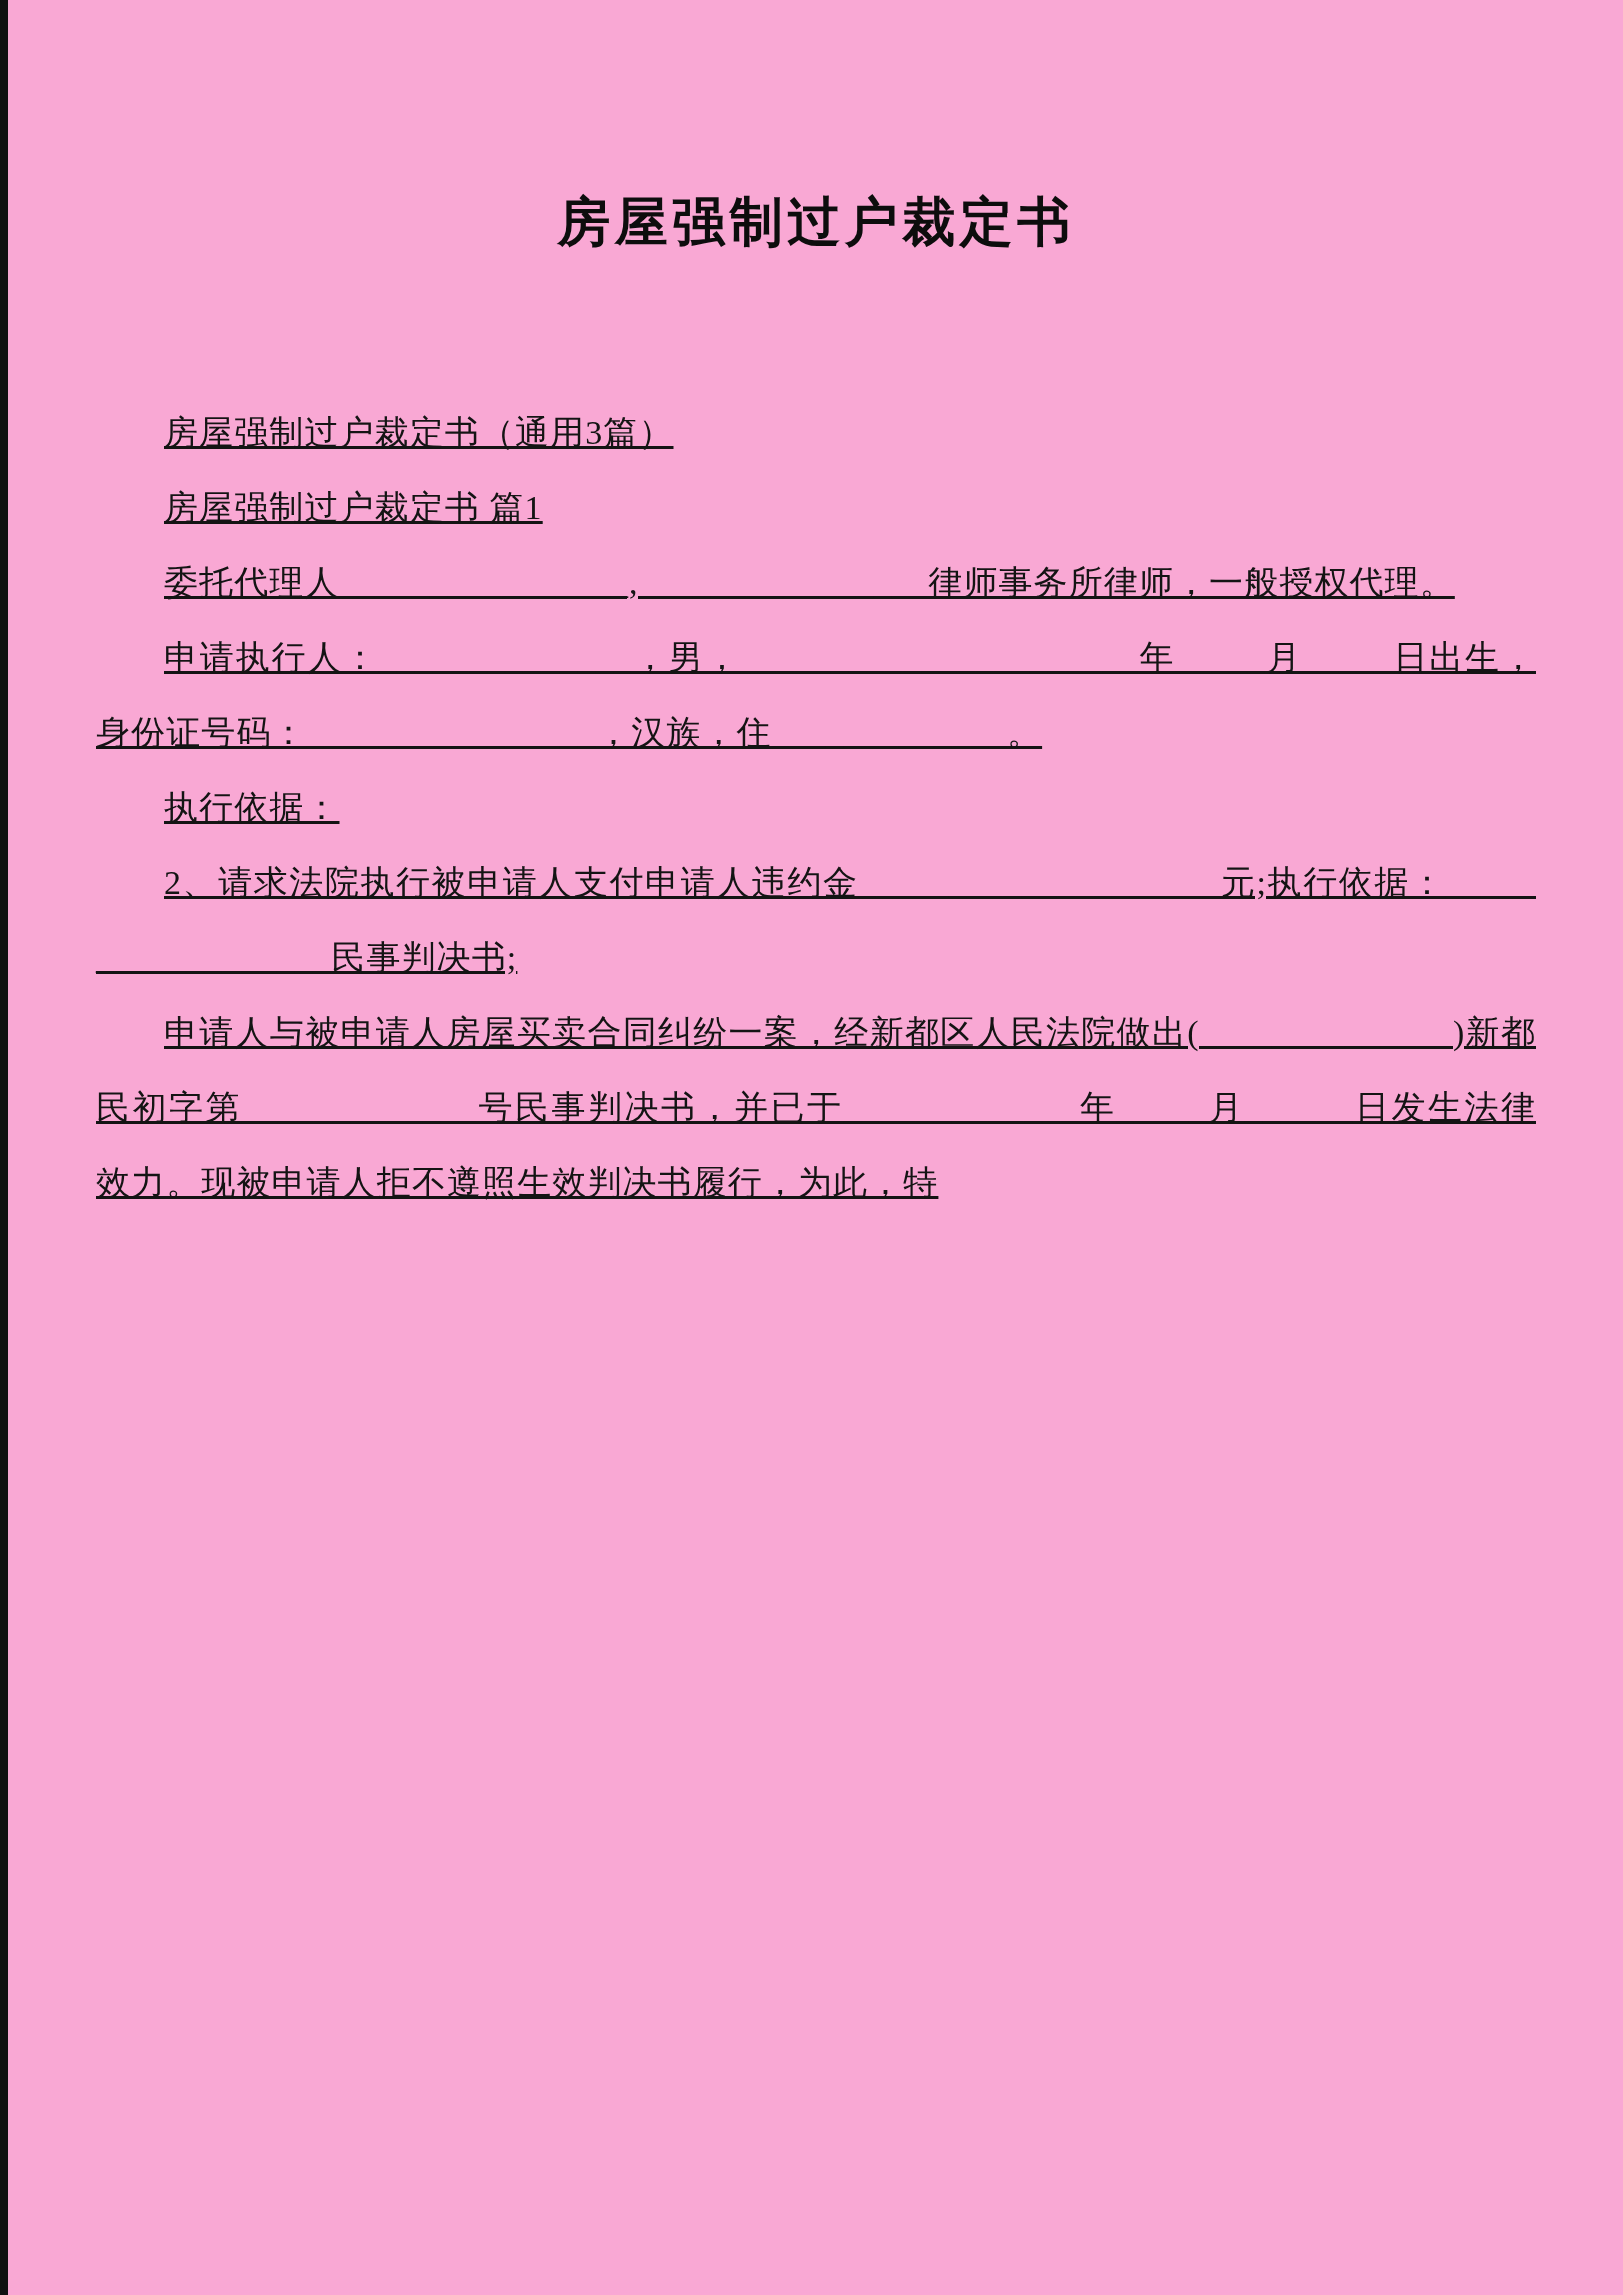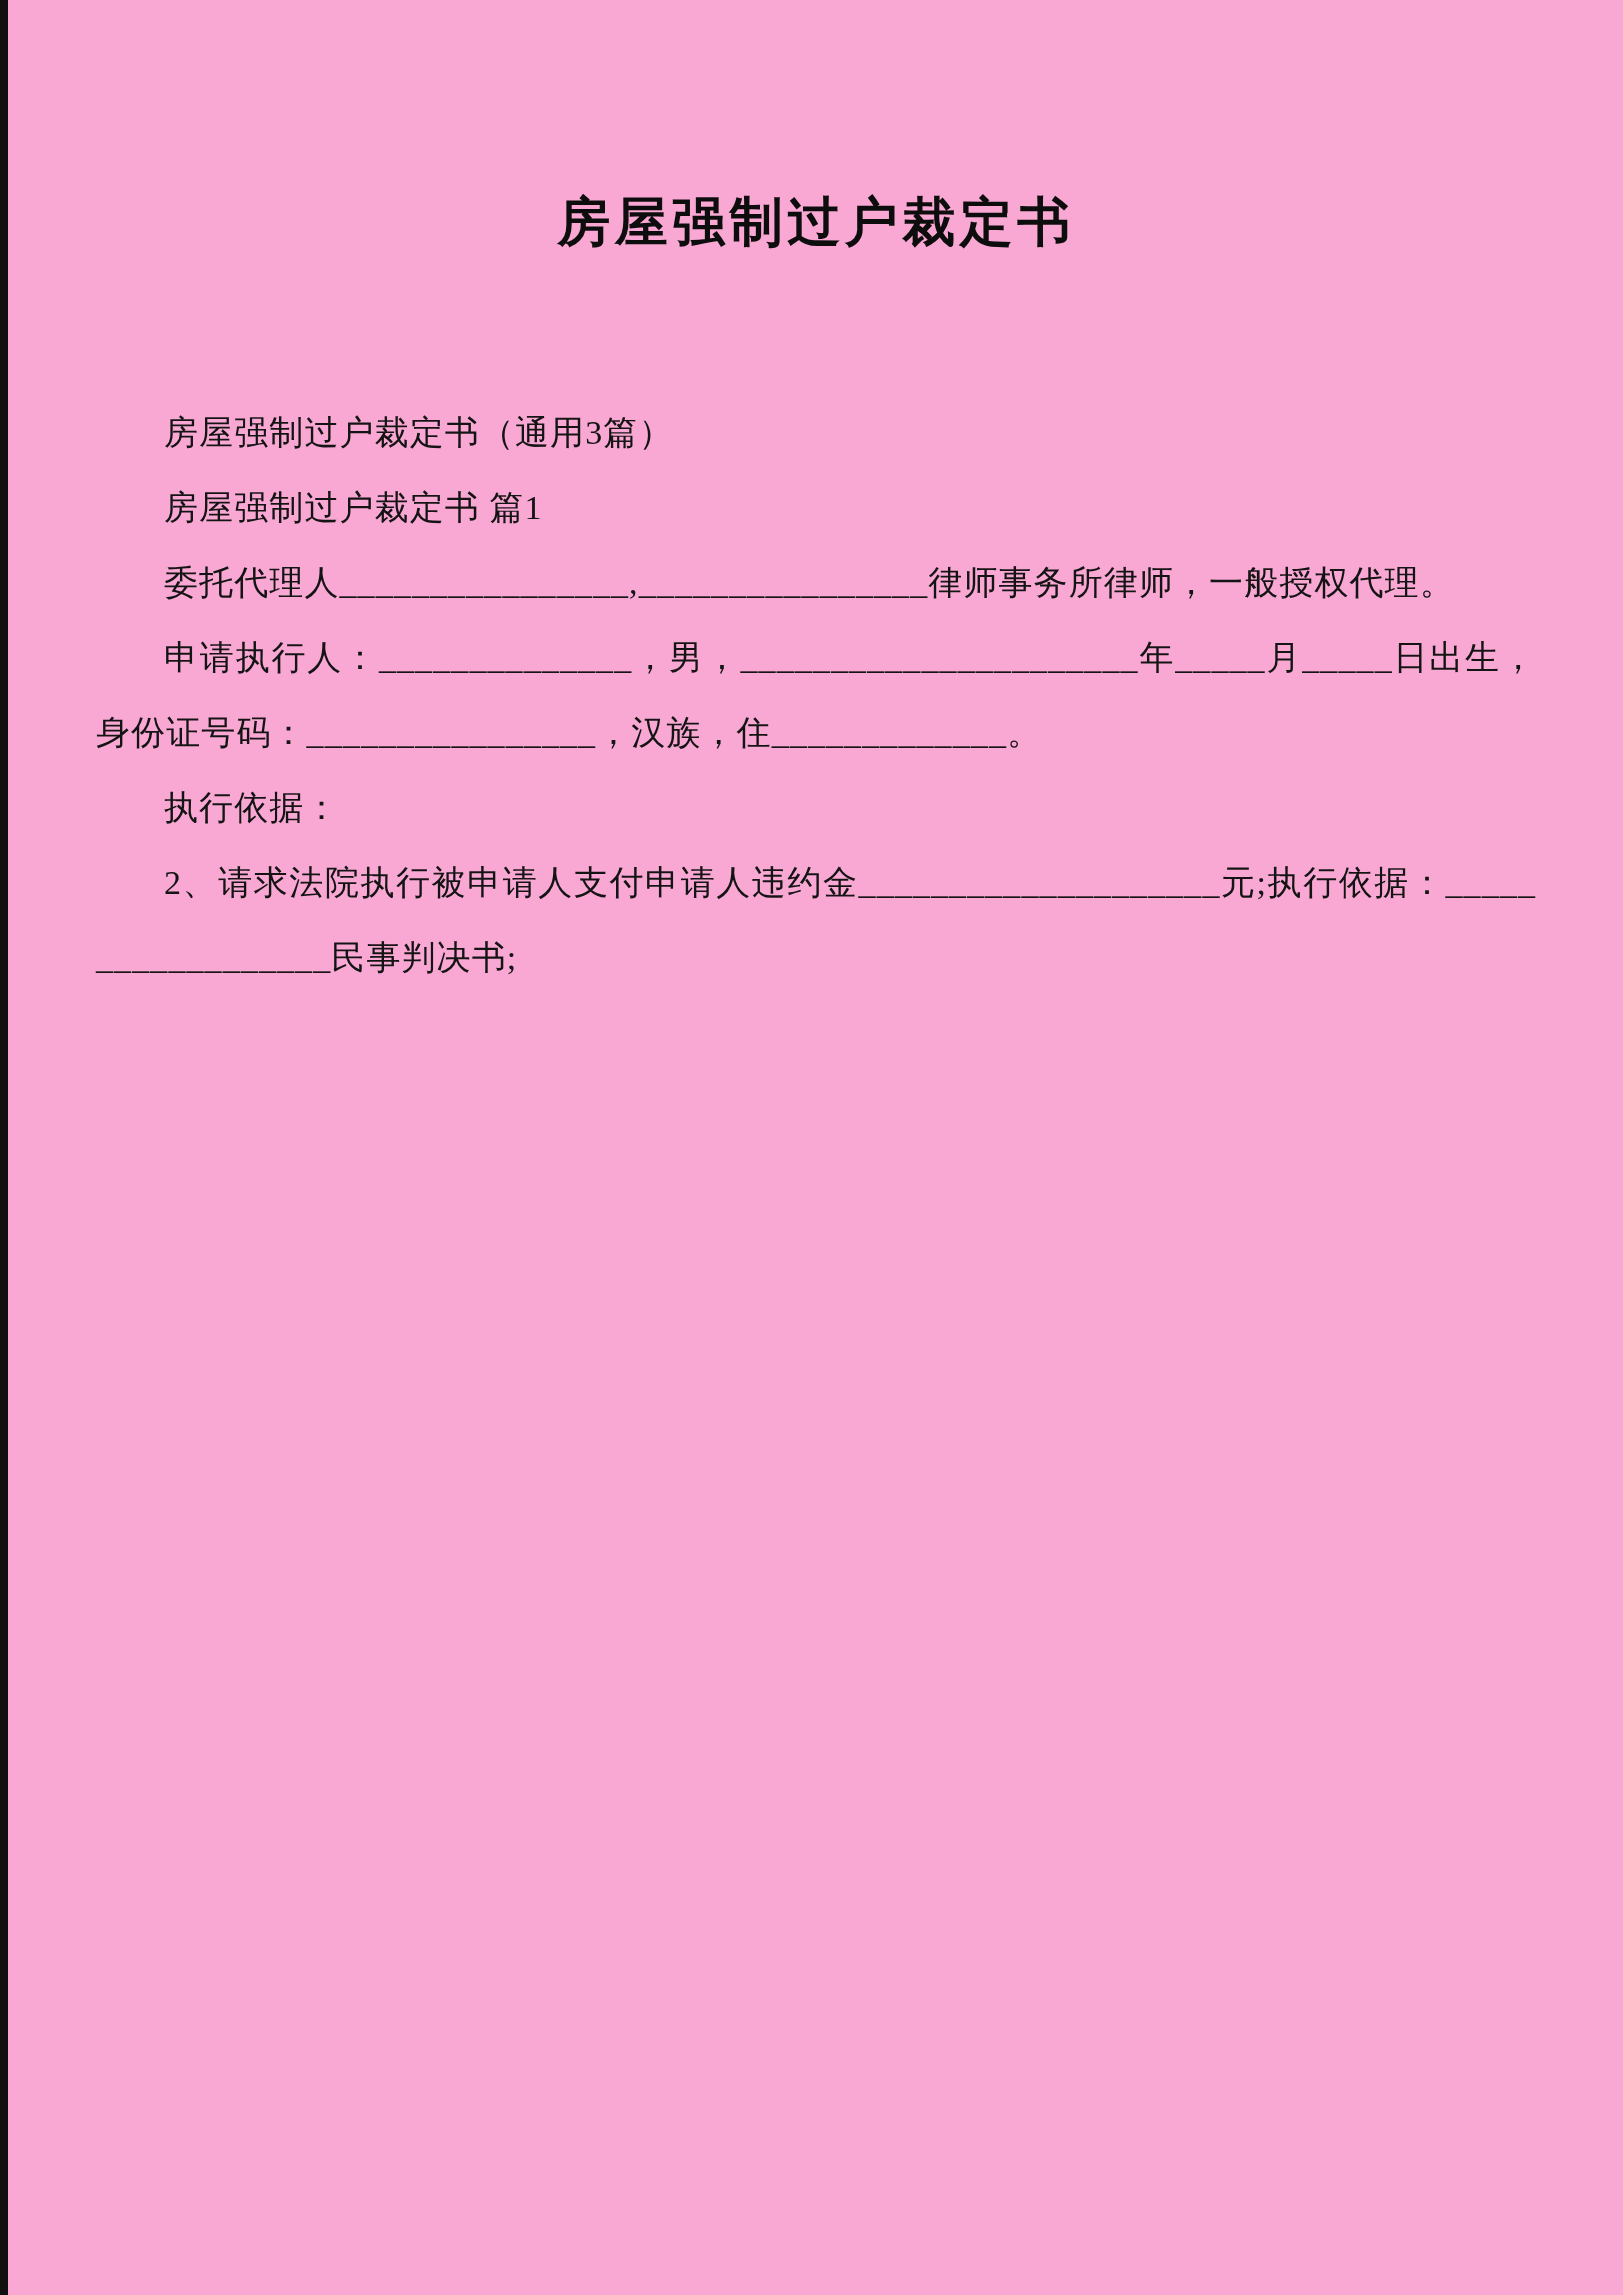--- a/index.html
+++ b/index.html
@@ -50,30 +50,32 @@
       font-size: 34px;
       line-height: 75px;
       margin: 0;
       text-align: justify;
       text-align-last: left;
       text-justify: inter-ideograph;
       text-indent: 2em;
       word-break: break-all;
       letter-spacing: 1.1px;
       color: #141414;
+      text-decoration: underline;
     }
   </style>
 </head>
 <body>
 
 <div class="page">
   <div class="edge-strip"></div>
   <div class="content">
     <h1 class="doc-title">房屋强制过户裁定书</h1>
     <p class="para">房屋强制过户裁定书（通用3篇）</p>
     <p class="para">房屋强制过户裁定书  篇1</p>
     <p class="para">委托代理人________________,________________律师事务所律师，一般授权代理。</p>
     <p class="para">申请执行人：______________，男，______________________年_____月_____日出生，身份证号码：________________，汉族，住_____________。</p>
     <p class="para">执行依据：</p>
     <p class="para">2、请求法院执行被申请人支付申请人违约金____________________元;执行依据：__________________民事判决书;</p>
+    <p class="para">申请人与被申请人房屋买卖合同纠纷一案，经新都区人民法院做出(______________)新都民初字第_____________号民事判决书，并已于_____________年_____月______日发生法律效力。现被申请人拒不遵照生效判决书履行，为此，特</p>
   </div>
 </div>
 
 
 </body></html>

